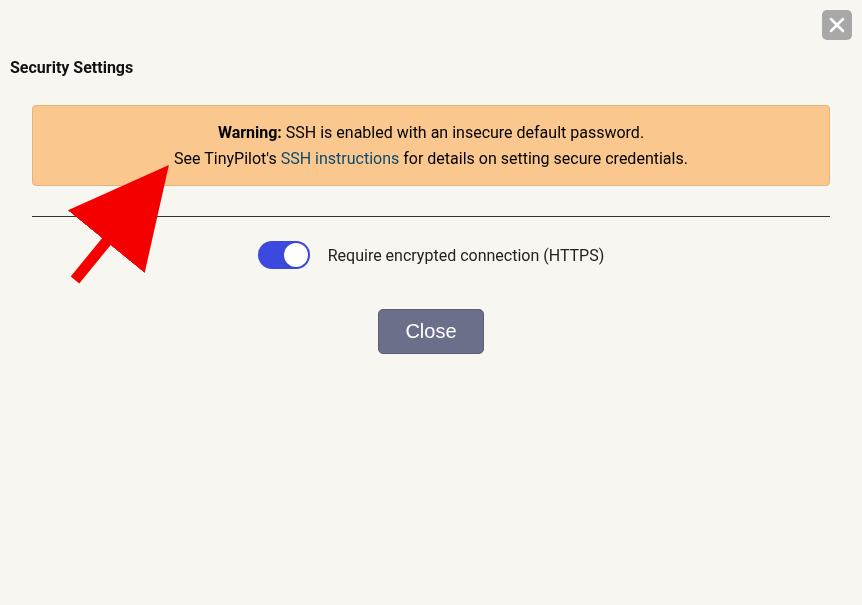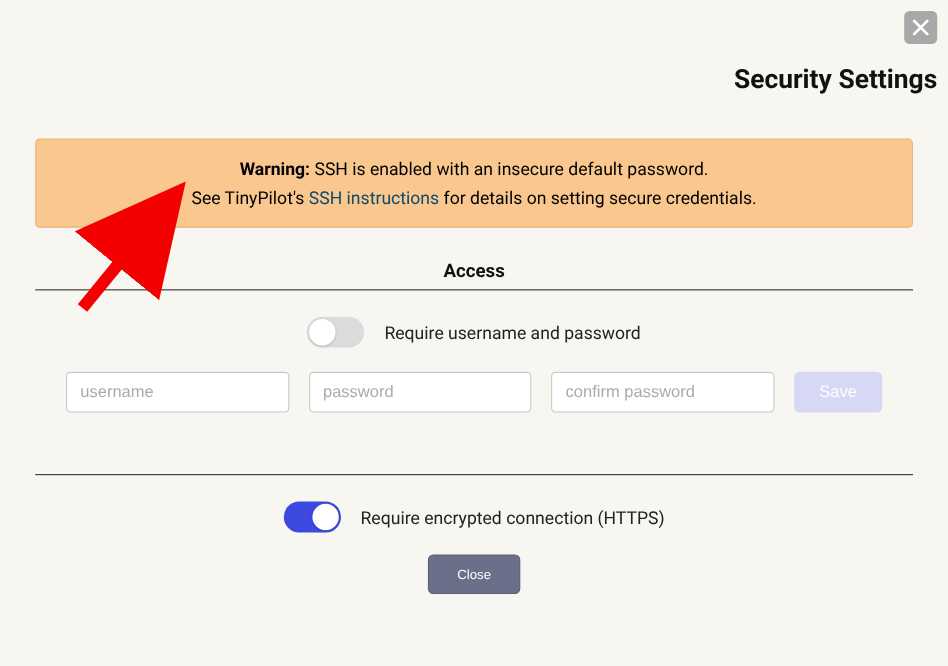--- a/index.html
+++ b/index.html
@@ -25,25 +25,25 @@
       border-radius: 5px;
       display: flex;
       align-items: center;
       justify-content: center;
       cursor: pointer;
       color: #fff;
       font-size: 20px;
       font-weight: bold;
     }
     .title {
-      text-align: right;
-      font-size: 24px;
+      text-align: left;
+      font-size: 16px;
       font-weight: 700;
       margin-top: 48px;
-      margin-bottom: 40px;
+      margin-bottom: 28px;
       color: #111;
     }
     .content {
       padding: 0 22px;
     }
     .warning-box {
       background: #fac78e;
       border: 1px solid #e9b478;
       border-radius: 4px;
       padding: 14px 16px;
@@ -136,32 +136,32 @@
     .save-btn {
       padding: 9px 22px;
       background: #d6d8f5;
       border: 1px solid #d6d8f5;
       border-radius: 5px;
       color: #fefefe;
       font-size: 15px;
       cursor: pointer;
     }
     .connection-section .toggle-row {
-      margin-bottom: 20px;
+      margin-bottom: 40px;
     }
     .close-row {
       text-align: center;
     }
     .close-btn {
       padding: 10px 26px;
       background: #6b6f8a;
       border: 1px solid #5a5e7a;
       border-radius: 5px;
       color: #fff;
-      font-size: 12px;
+      font-size: 20px;
       cursor: pointer;
     }
     .arrow {
       position: absolute;
       top: 160px;
       left: 60px;
       pointer-events: none;
     }
   </style>
 </head>
@@ -180,36 +180,20 @@
 
   <div class="warning-box">
     <div>
       <span class="warning-label">Warning:</span><span> SSH is enabled with an insecure default password.</span>
     </div>
     <div>
       <span>See TinyPilot's </span><a href="#">SSH instructions</a><span> for details on setting secure credentials.</span>
     </div>
   </div>
 
-  <div class="access-section">
-    <div class="section-header">Access</div>
-    <hr>
-    <div class="toggle-row">
-      <div class="toggle off">
-        <div class="knob"></div>
-      </div>
-      <span class="toggle-label">Require username and password</span>
-    </div>
-    <div class="credentials-row">
-      <input type="text" placeholder="username" style="">
-      <input type="password" placeholder="password" style="">
-      <input type="password" placeholder="confirm password" style="">
-      <button class="save-btn">Save</button>
-    </div>
-  </div>
 
   <div class="connection-section">
     <hr>
     <div class="toggle-row">
       <div class="toggle on">
         <div class="knob"></div>
       </div>
       <span class="toggle-label">Require encrypted connection (HTTPS)</span>
     </div>
   </div>

